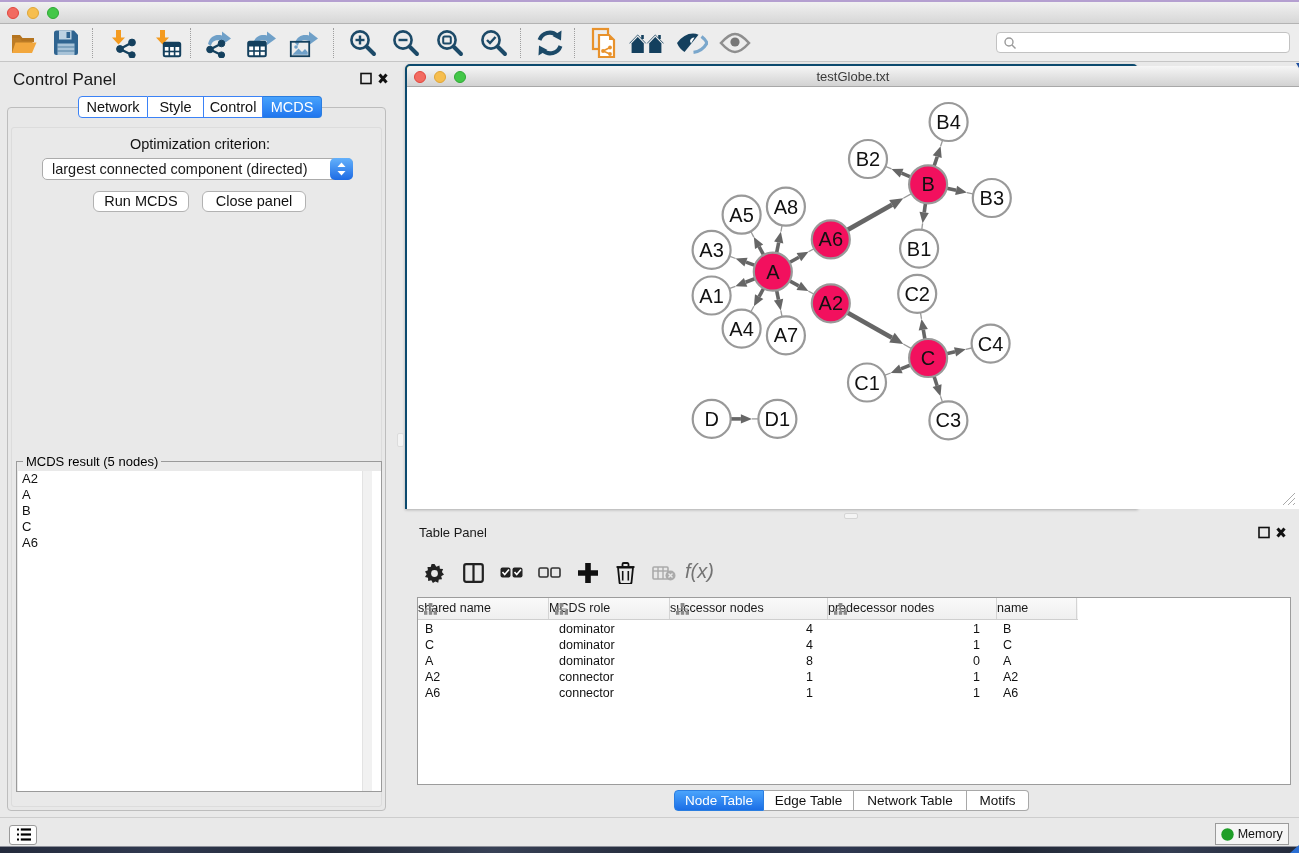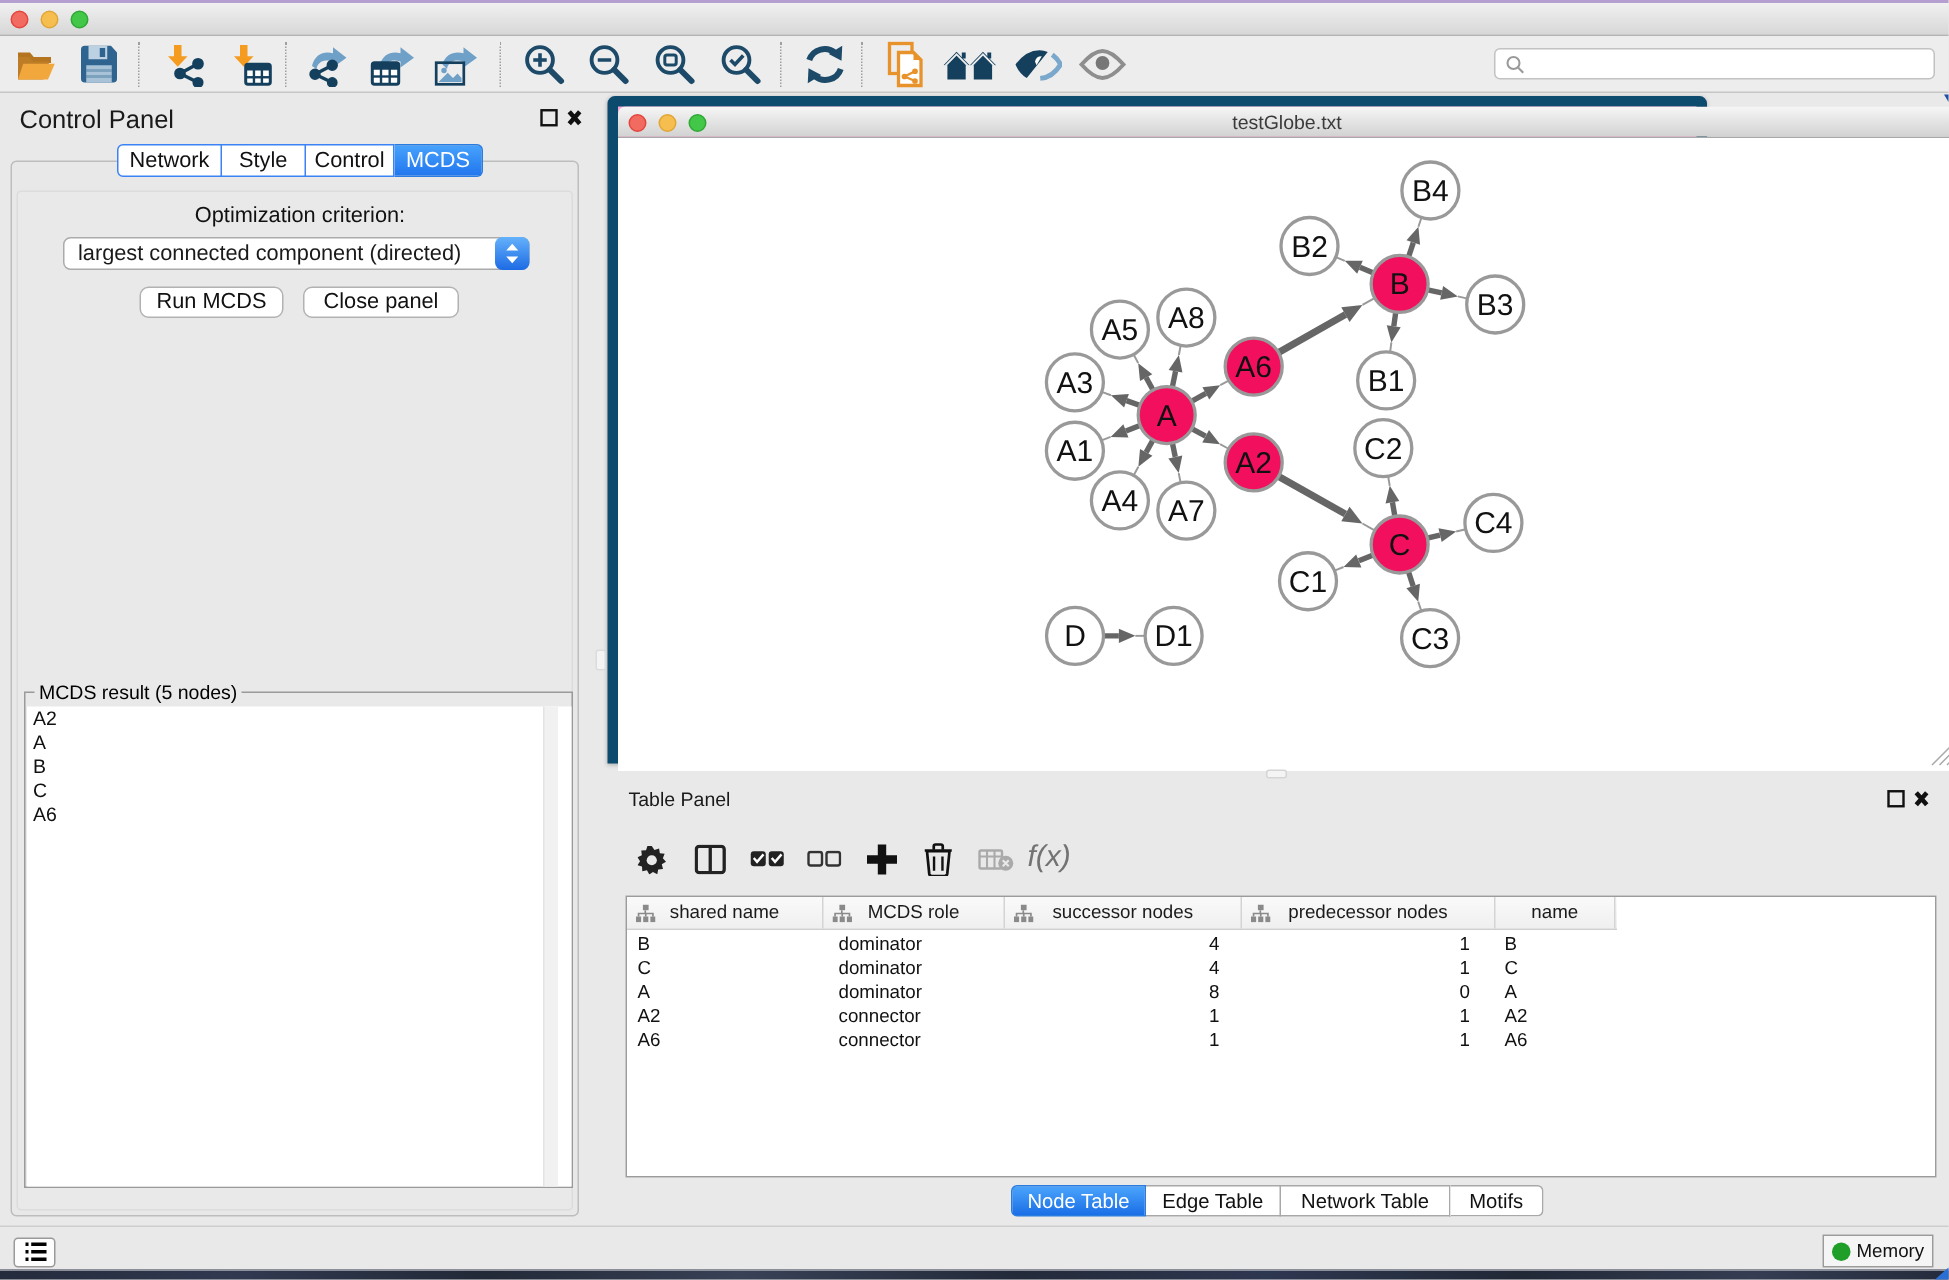--- a/index.html
+++ b/index.html
@@ -44,38 +44,38 @@
 #mcds-label { position:absolute; left:6px; top:-8px; background:#e9e9e9; padding:0 3px;
   font-size:13px; color:#000000; }
 #mcds-list { position:absolute; left:1px; top:9px; width:363px; height:320px;
   background:#fff; font-size:13px; color:#111; }
 #mcds-list .sb { position:absolute; right:9px; top:0px; width:10px; height:100%;
   background:#f1f1f1; border-left:1px solid #e3e3e3; }
 #mcds-list div.it { padding-left:4px; height:16px; line-height:16px; }
 #mcds-list div.it:first-child { padding-top:3px; }
 
 #netframe { position:absolute; left:405px; top:64px; width:733px; height:445px;
-  border:7px solid #0c4a6e; border-radius:5px 5px 0 0;
-  box-shadow:0 1px 3px rgba(0,0,0,0.25); background:#f9a8d4; }
+  border:2px solid #0c4a6e; border-radius:5px 5px 0 0;
+  box-shadow:0 1px 3px rgba(0,0,0,0.25); background:#fef9c3; }
 #nettitle { position:absolute; left:0; top:0; width:892px; height:21px;
   background:linear-gradient(#f6f6f6,#d2d2d2); border-bottom:1px solid #a8a8a8;
   border-radius:5px 5px 0 0; }
 #nettitle .t { position:absolute; left:0; top:4px; width:100%; text-align:center;
   font-size:13px; color:#3a3a3a; }
 #netcanvas { position:absolute; left:0; top:21px; width:892px; height:422px; background:#fff; }
 #graphsvg text { font-family:"Liberation Sans", sans-serif; }
 
 #tp-title { position:absolute; left:419px; top:525px; font-size:13px; color:#1a1a1a; }
 #tp-toolbar { position:absolute; left:417px; top:556px; width:874px; height:38px; }
 #tp-table { position:absolute; left:417px; top:597px; width:874px; height:188px;
   background:#fff; border:1px solid #9c9c9c; }
 #tp-head { position:absolute; left:0; top:0; width:660px; height:22px;
   background:linear-gradient(#fafafa,#efefef); border-bottom:1px solid #cfcfcf; }
 .hcell { position:absolute; top:0; height:21px; border-right:1px solid #d4d4d4;
-  font-size:12.5px; color:#1a1a1a; text-align:center; line-height:21px; }
+  font-size:12.5px; color:#1a1a1a; text-align:left; line-height:21px; }
 .hicon { position:absolute; left:7px; top:5px; }
 .trow { position:absolute; left:0; height:16px; font-size:12.5px; color:#111; }
 .trow span { position:absolute; top:0; line-height:16px; }
 
 #bt-tabs { position:absolute; left:674px; top:790px; height:21px; }
 .btab { position:absolute; top:0; height:21px; background:#fff; border:1px solid #a8a8a8;
   font-size:13.5px; color:#111; text-align:center; line-height:19px; }
 .btab.sel { background:linear-gradient(#4aa4fc,#1b6ee6); color:#fff; border-color:#2a7de0; }
 #statusbar { position:absolute; left:0; top:817px; width:1299px; height:29px;
   background:#e9e9e9; border-top:1px solid #cdcdcd; }

